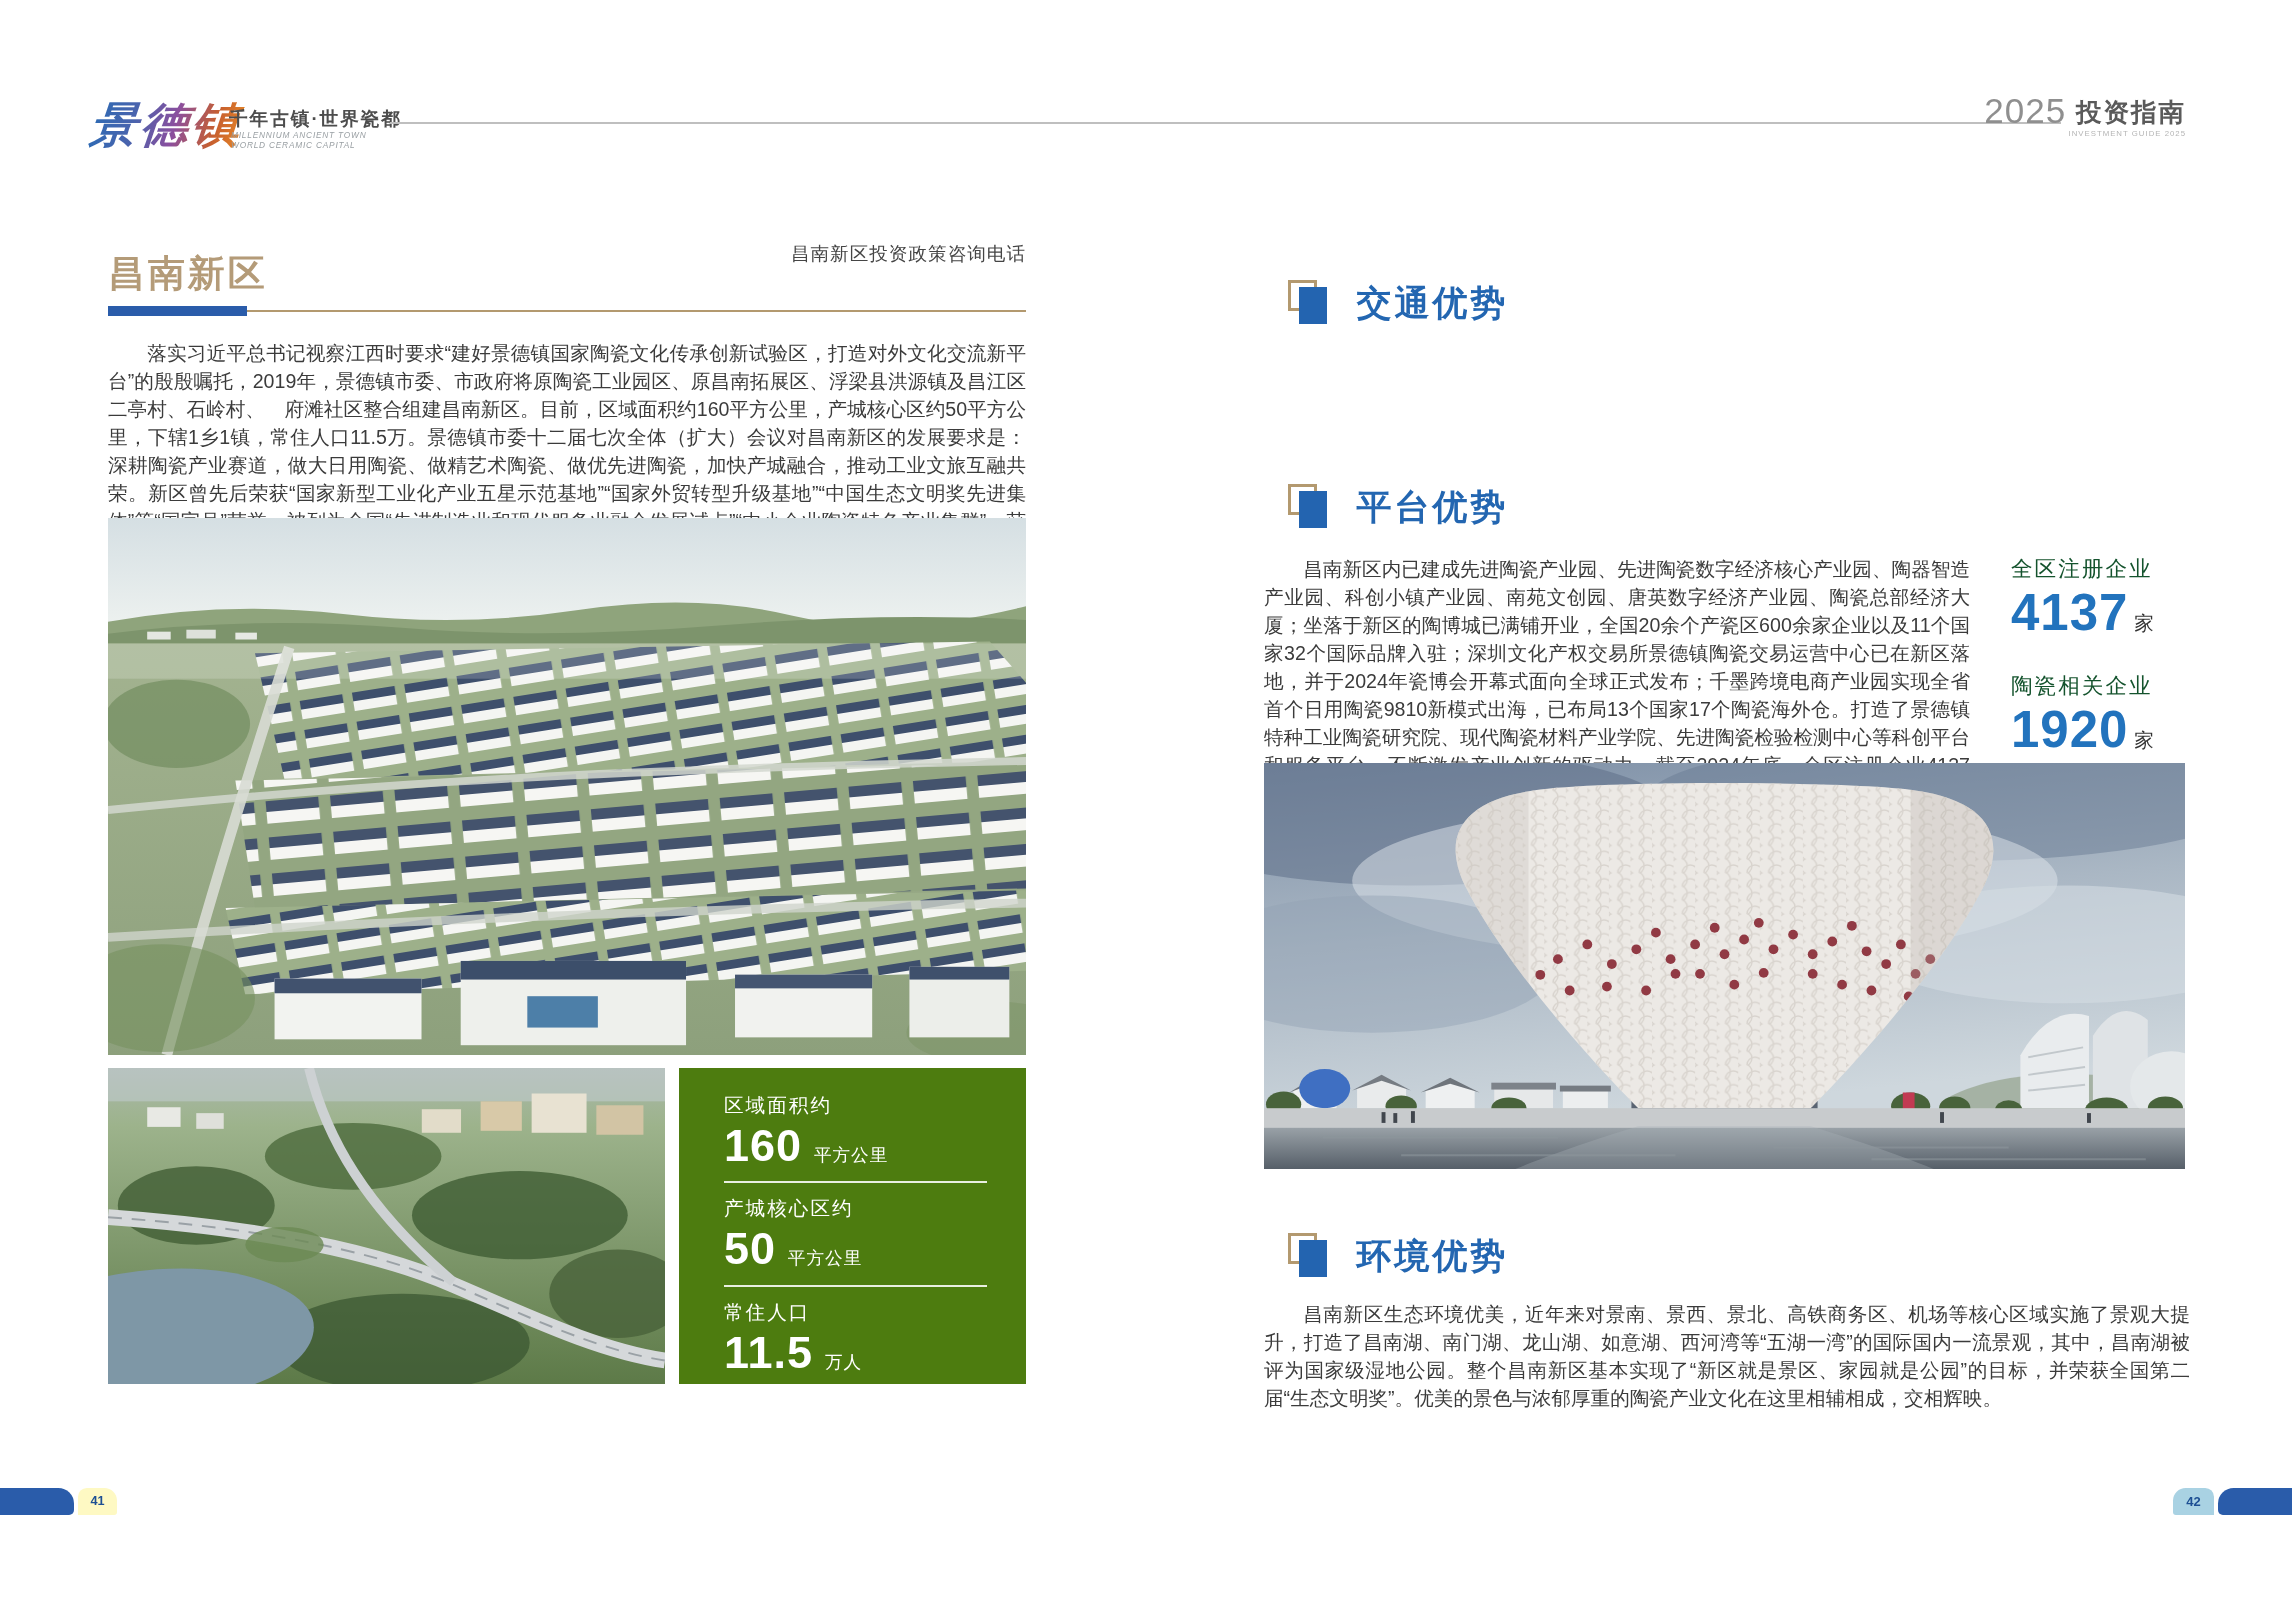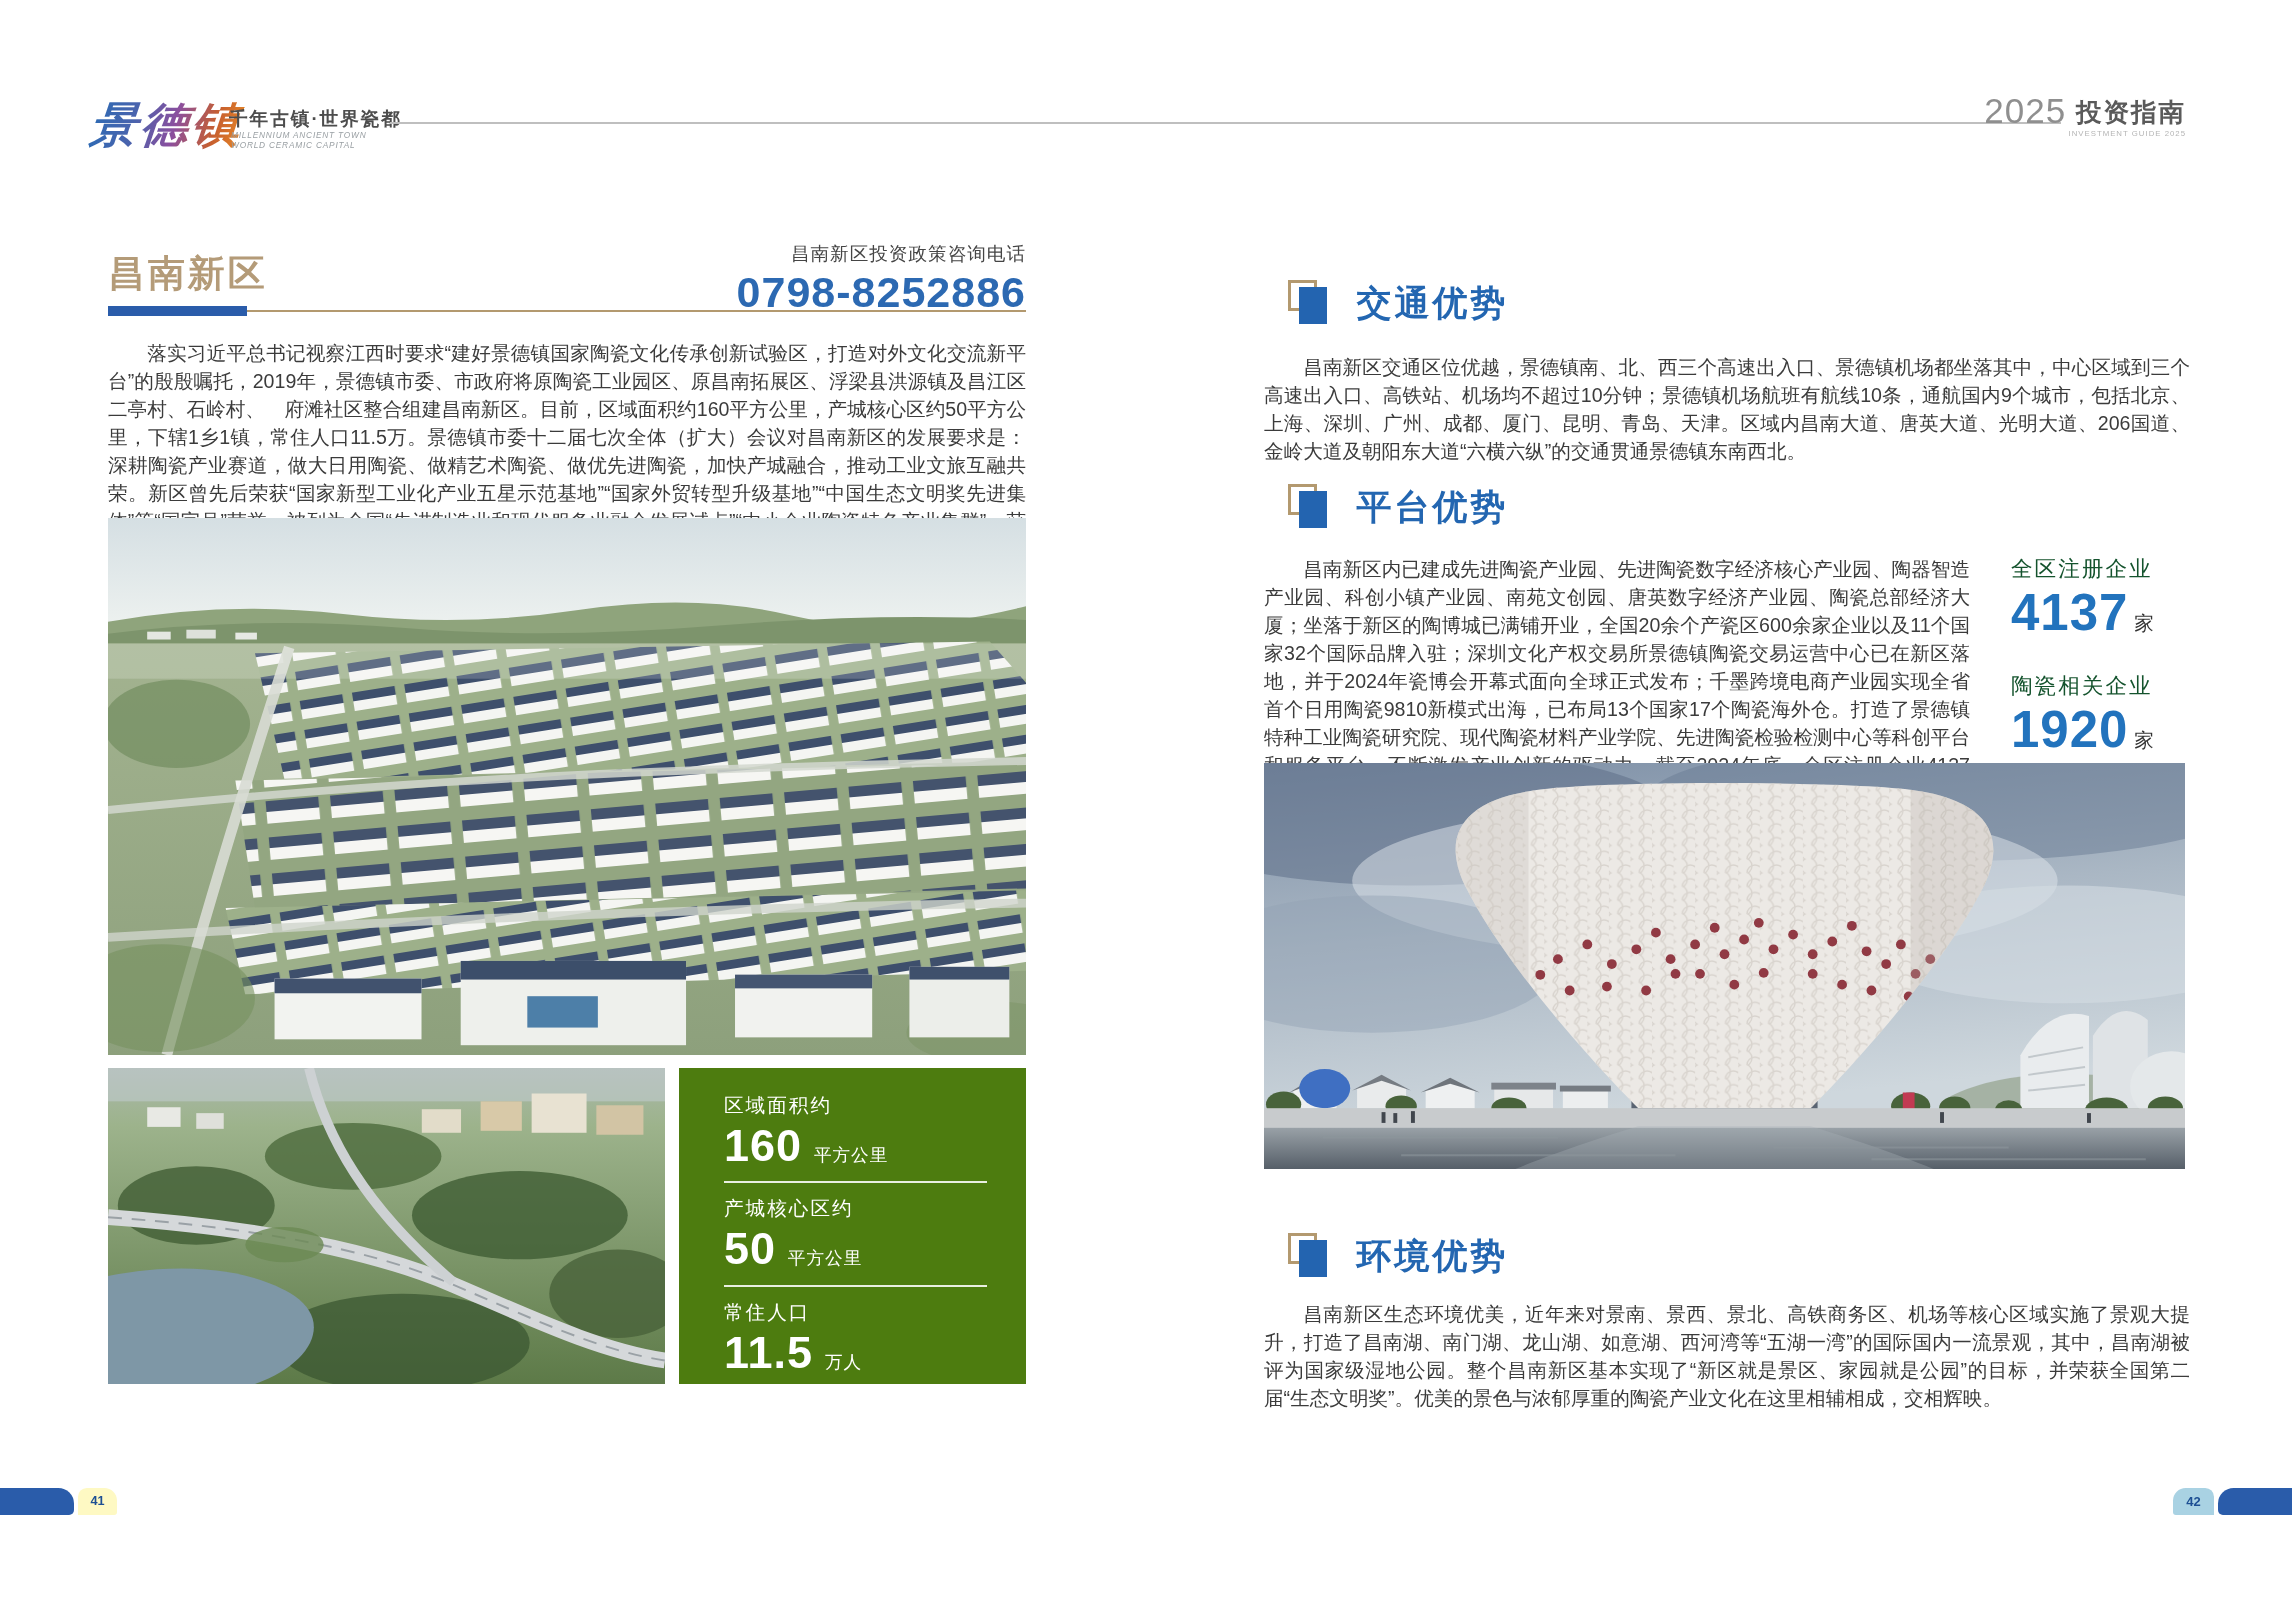--- a/index.html
+++ b/index.html
@@ -90,21 +90,20 @@
     </div>
     <div class="edition-sub">INVESTMENT GUIDE 2025</div>
   </div>
 
   <div class="lp-title">昌南新区</div>
   <div class="lp-title-bar"></div>
   <div class="lp-title-rule"></div>
 
   <div class="hotline">
     <div class="hotline-label">昌南新区投资政策咨询电话</div>
-    <div class="hotline-number">0798-8252886</div>
   </div>
 
   <div class="body-text lp-intro">落实习近平总书记视察江西时要求“建好景德镇国家陶瓷文化传承创新试验区，打造对外文化交流新平台”的殷殷嘱托，2019年，景德镇市委、市政府将原陶瓷工业园区、原昌南拓展区、浮梁县洪源镇及昌江区二亭村、石岭村、　府滩社区整合组建昌南新区。目前，区域面积约160平方公里，产城核心区约50平方公里，下辖1乡1镇，常住人口11.5万。景德镇市委十二届七次全体（扩大）会议对昌南新区的发展要求是：深耕陶瓷产业赛道，做大日用陶瓷、做精艺术陶瓷、做优先进陶瓷，加快产城融合，推动工业文旅互融共荣。新区曾先后荣获“国家新型工业化产业五星示范基地”“国家外贸转型升级基地”“中国生态文明奖先进集体”等“国字号”荣誉，被列为全国“先进制造业和现代服务业融合发展试点”“中小企业陶瓷特色产业集群”，获评“首批江西省文化出口基地”、江西省版权示范单位（基地）、省级“绿色园区”。</div>
 
   <svg class="photo-main" viewBox="0 0 937 548" preserveAspectRatio="none">
     <defs>
       <linearGradient id="p1sky" x1="0" y1="0" x2="0" y2="1">
         <stop offset="0" stop-color="#d5dfe3"></stop>
           <stop offset="1" stop-color="#eef2f0"></stop>
       </linearGradient>
@@ -211,21 +210,20 @@
     </div>
   </div>
 
   <div class="section-header" style="left:1264px; top:280px;">
     <span class="sec-icon">
       <span class="sec-icon-outline"></span>
       <span class="sec-icon-fill"></span>
     </span>
     <span class="sec-title">交通优势</span>
   </div>
-  <div class="body-text rp-body-1">昌南新区交通区位优越，景德镇南、北、西三个高速出入口、景德镇机场都坐落其中，中心区域到三个高速出入口、高铁站、机场均不超过10分钟；景德镇机场航班有航线10条，通航国内9个城市，包括北京、上海、深圳、广州、成都、厦门、昆明、青岛、天津。区域内昌南大道、唐英大道、光明大道、206国道、金岭大道及朝阳东大道“六横六纵”的交通贯通景德镇东南西北。</div>
 
   <div class="section-header" style="left:1264px; top:484px;">
     <span class="sec-icon">
       <span class="sec-icon-outline"></span>
       <span class="sec-icon-fill"></span>
     </span>
     <span class="sec-title">平台优势</span>
   </div>
   <div class="body-text rp-body-2">昌南新区内已建成先进陶瓷产业园、先进陶瓷数字经济核心产业园、陶器智造产业园、科创小镇产业园、南苑文创园、唐英数字经济产业园、陶瓷总部经济大厦；坐落于新区的陶博城已满铺开业，全国20余个产瓷区600余家企业以及11个国家32个国际品牌入驻；深圳文化产权交易所景德镇陶瓷交易运营中心已在新区落地，并于2024年瓷博会开幕式面向全球正式发布；千墨跨境电商产业园实现全省首个日用陶瓷9810新模式出海，已布局13个国家17个陶瓷海外仓。打造了景德镇特种工业陶瓷研究院、现代陶瓷材料产业学院、先进陶瓷检验检测中心等科创平台和服务平台，不断激发产业创新的驱动力。截至2024年底，全区注册企业4137家，陶瓷相关企业1920家，其中，规上陶瓷企业143家。园区基础设施完善、产业链条健全，能够高效承载企业落户，满足企业快速投产需求。</div>
 

